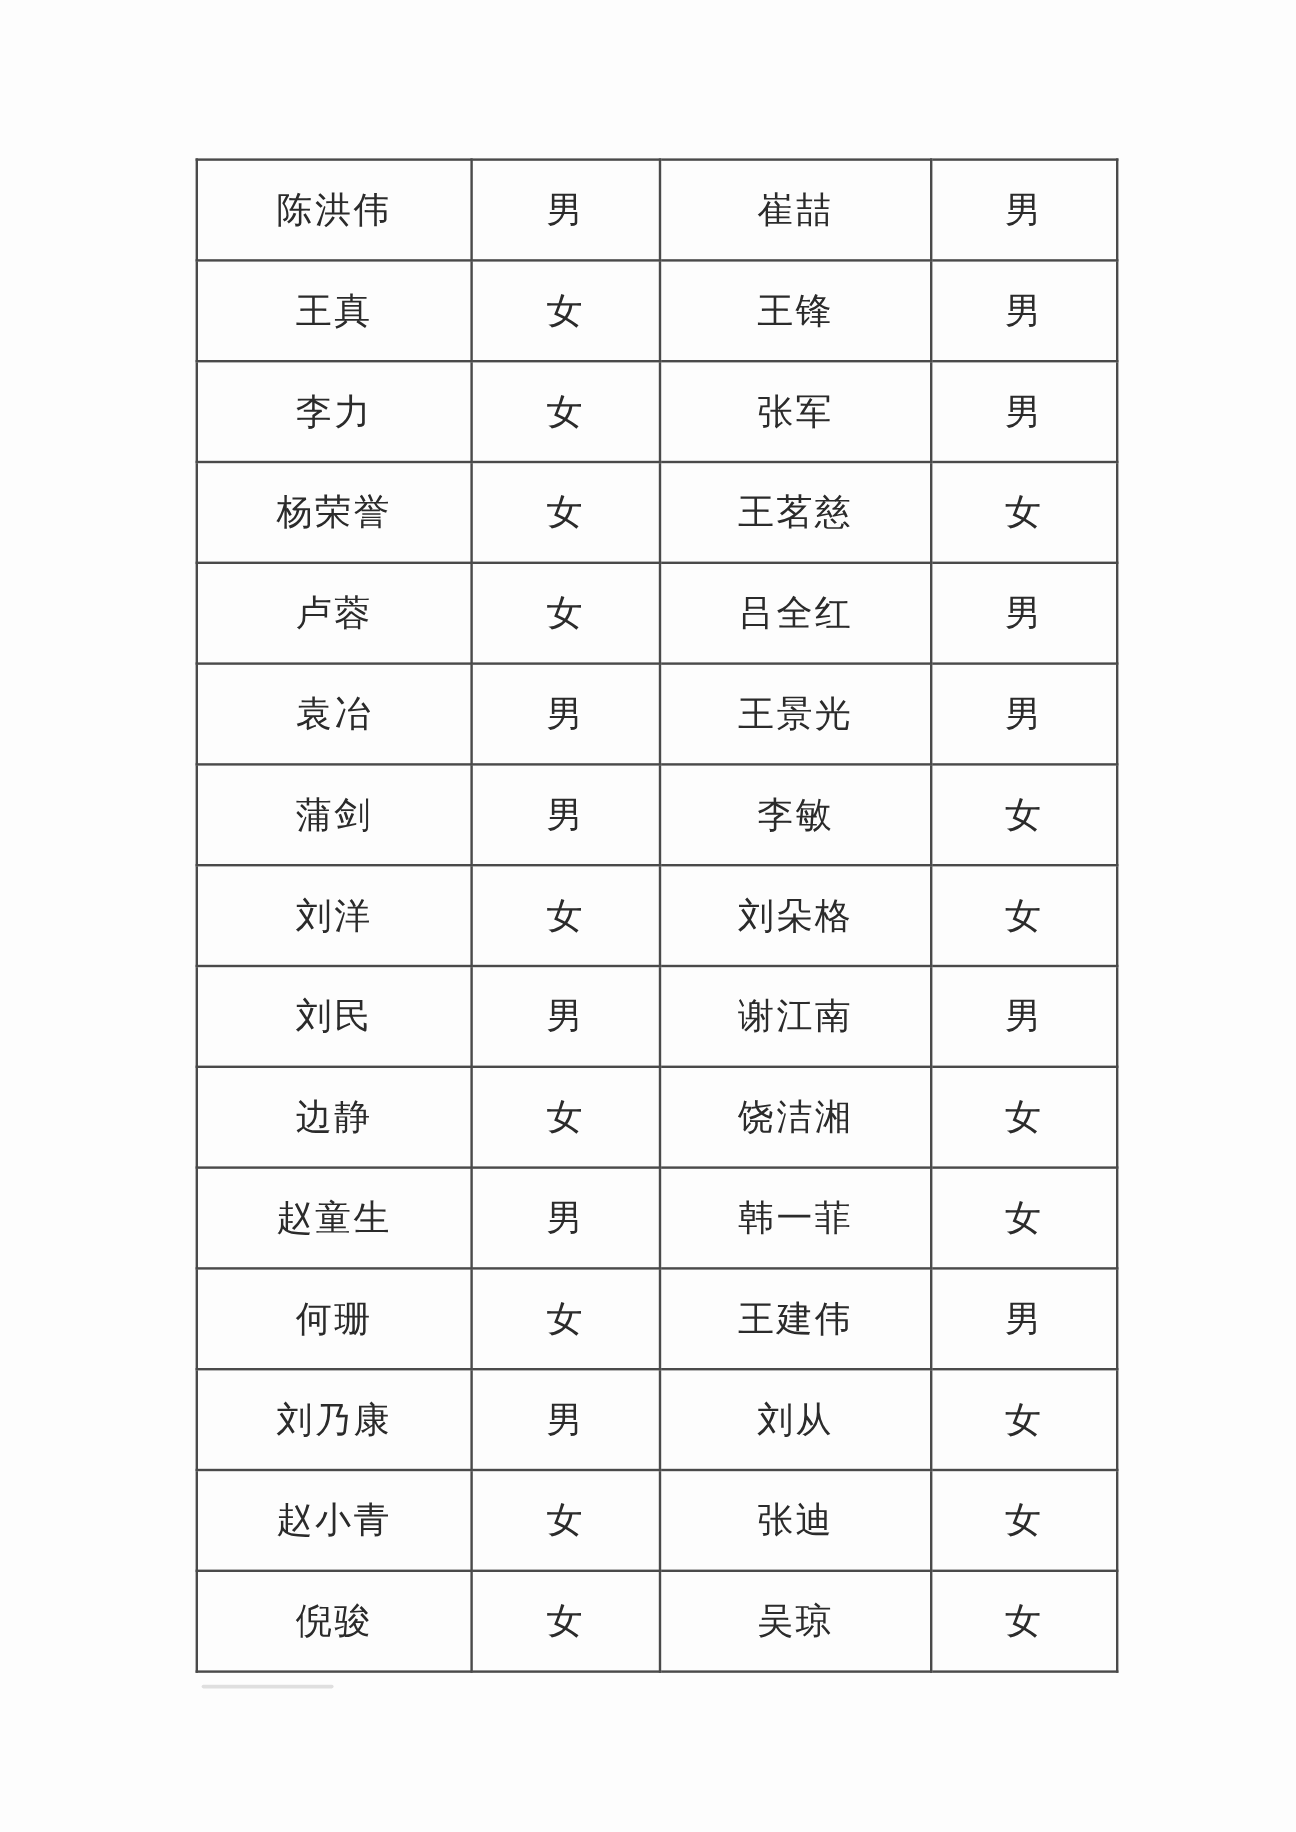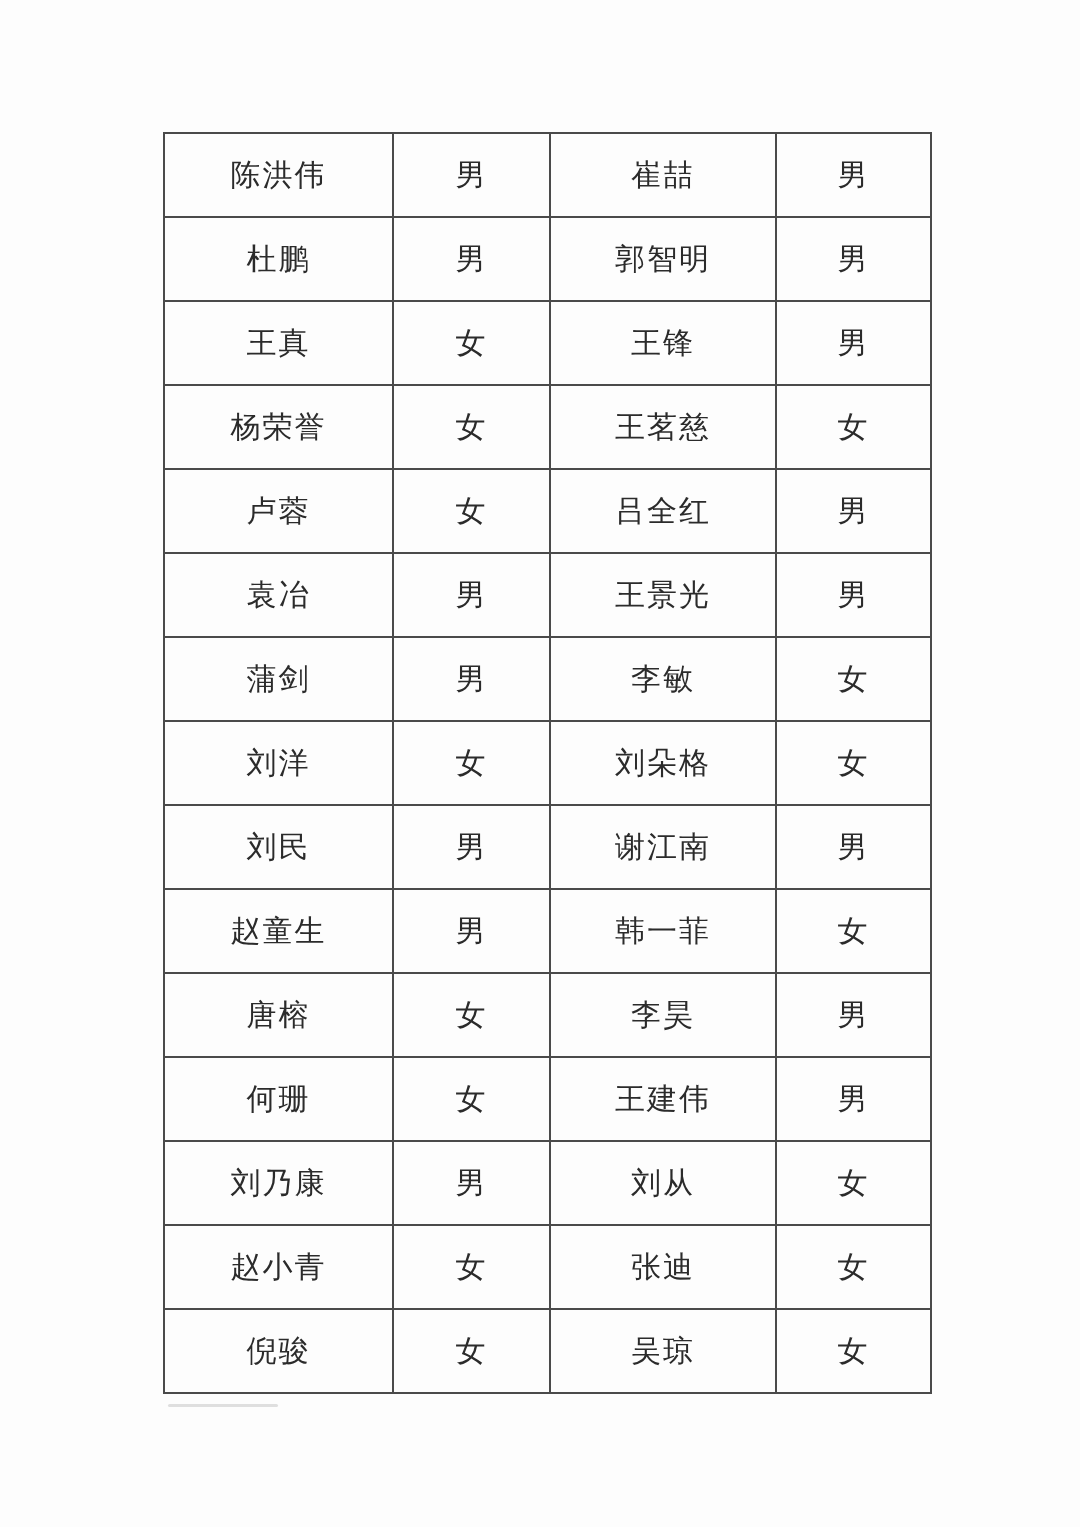--- a/index.html
+++ b/index.html
@@ -68,29 +68,29 @@
       <col style="width:155px">
     </colgroup>
     <tbody>
         <tr>
           <td>陈洪伟</td>
           <td>男</td>
           <td>崔喆</td>
           <td>男</td>
         </tr>
         <tr>
-          <td>杜鹏</td>
-          <td>男</td>
-          <td>郭智明</td>
+          <td>王真</td>
+          <td>女</td>
+          <td>王锋</td>
           <td>男</td>
         </tr>
         <tr>
-          <td>王真</td>
+          <td>李力</td>
           <td>女</td>
-          <td>王锋</td>
+          <td>张军</td>
           <td>男</td>
         </tr>
         <tr>
           <td>杨荣誉</td>
           <td>女</td>
           <td>王茗慈</td>
           <td>女</td>
         </tr>
         <tr>
           <td>卢蓉</td>
@@ -116,30 +116,30 @@
           <td>刘朵格</td>
           <td>女</td>
         </tr>
         <tr>
           <td>刘民</td>
           <td>男</td>
           <td>谢江南</td>
           <td>男</td>
         </tr>
         <tr>
+          <td>边静</td>
+          <td>女</td>
+          <td>饶洁湘</td>
+          <td>女</td>
+        </tr>
+        <tr>
           <td>赵童生</td>
           <td>男</td>
           <td>韩一菲</td>
           <td>女</td>
-        </tr>
-        <tr>
-          <td>唐榕</td>
-          <td>女</td>
-          <td>李昊</td>
-          <td>男</td>
         </tr>
         <tr>
           <td>何珊</td>
           <td>女</td>
           <td>王建伟</td>
           <td>男</td>
         </tr>
         <tr>
           <td>刘乃康</td>
           <td>男</td>

